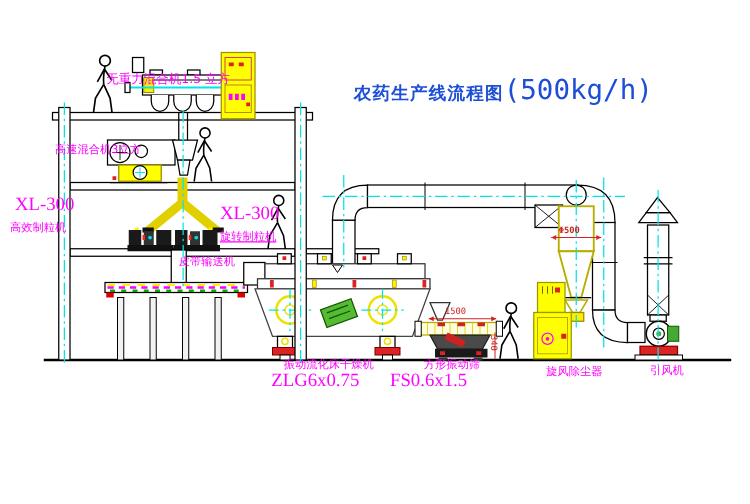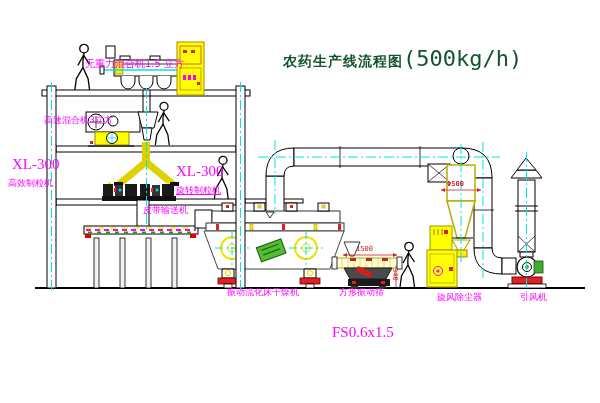--- a/index.html
+++ b/index.html
@@ -4,21 +4,21 @@
 <style>
   html,body { margin:0; padding:0; }
   body { width:600px; height:403px; position:relative; background:#ffffff; overflow:hidden;
          font-family:"DejaVu Sans", sans-serif; }
   .stage { position:absolute; left:0; top:0; width:600px; height:403px; }
   svg { position:absolute; left:0; top:0; }
   .lbl { position:absolute; color:#ff00ff; white-space:nowrap; line-height:1; }
   .sm  { font-size:9px; letter-spacing:0px; }
   .md  { font-size:10px;margin-top:48px; }
   .model { font-size:15px; font-family:Liberation Serif, serif; letter-spacing:0px; }
-  .title { position:absolute; left:283px; top:46px; color:#14532d; white-space:nowrap; }
+  .title { position:absolute; left:283px; top:60px; color:#1d4ed8; white-space:nowrap; }
   .title .t-cn { font-size:14px; font-weight:bold; letter-spacing:1px; vertical-align:baseline; }
   .title .t-cap { font-size:22px; font-weight:normal; font-family:"DejaVu Sans Mono", monospace; }
   .dim { position:absolute; color:#cc2222; font-size:7px; font-family:"DejaVu Sans Mono", monospace; white-space:nowrap; line-height:1; }
   .dim.vert { transform:rotate(90deg); transform-origin:left top; }
 </style>
 </head>
 <body>
 
 <div class="stage">
 
@@ -277,22 +277,23 @@
 </div>
 
 <div class="lbl md" style="left:85px; top:11px;">无重力混合机1.5 立方</div>
 <div class="lbl sm" style="left:44px; top:105px;margin-top:11px;">高速混合机3立方</div>
 <div class="lbl model" style="left:12px; top:157px;">XL-300</div>
 <div class="lbl sm" style="left:8px; top:179px;">高效制粒机</div>
 <div class="lbl model" style="left:176px; top:164px;">XL-300</div>
 <div class="lbl sm" style="left:176px; top:186px;text-decoration:underline;">旋转制粒机</div>
 <div class="lbl sm" style="left:143px; top:206px;">皮带输送机</div>
 <div class="lbl sm" style="left:227px; top:288px;">振动流化床干燥机</div>
+<div class="lbl model" style="left:217px; top:298px;">ZLG6x0.75</div>
 <div class="lbl sm" style="left:339px; top:288px;">方形振动筛</div>
-<div class="lbl model" style="left:332px; top:298px;margin-top:27px;">FS0.6x1.5</div>
+<div class="lbl model" style="left:312px; top:298px;">FS0.6x1.5</div>
 <div class="lbl sm" style="left:437px; top:293px;font-family:Liberation Serif, serif;">旋风除尘器</div>
 <div class="lbl sm" style="left:520px; top:293px;">引风机</div>
 
 <div class="dim" style="left:447px; top:181px;font-weight:bold;">Φ500</div>
 <div class="dim" style="left:356px; top:246px;">1500</div>
 <div class="dim vert" style="left:398px; top:268px;">340</div>
 
 </div>
 
 </body></html>

